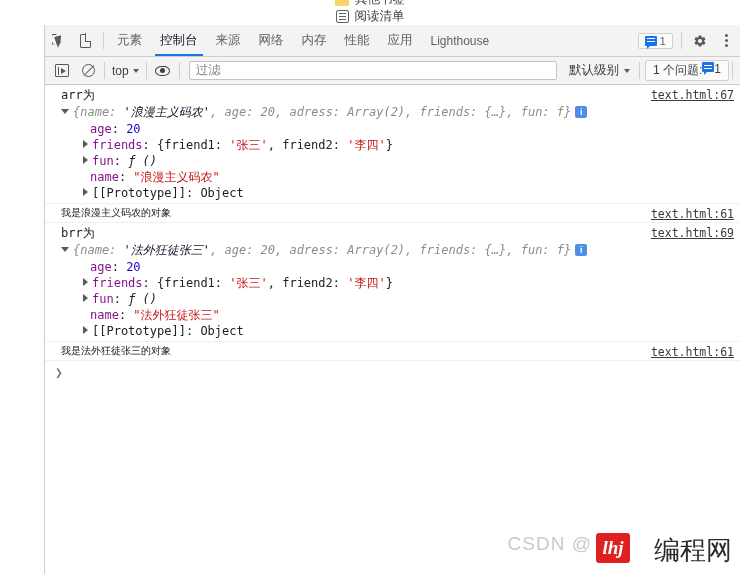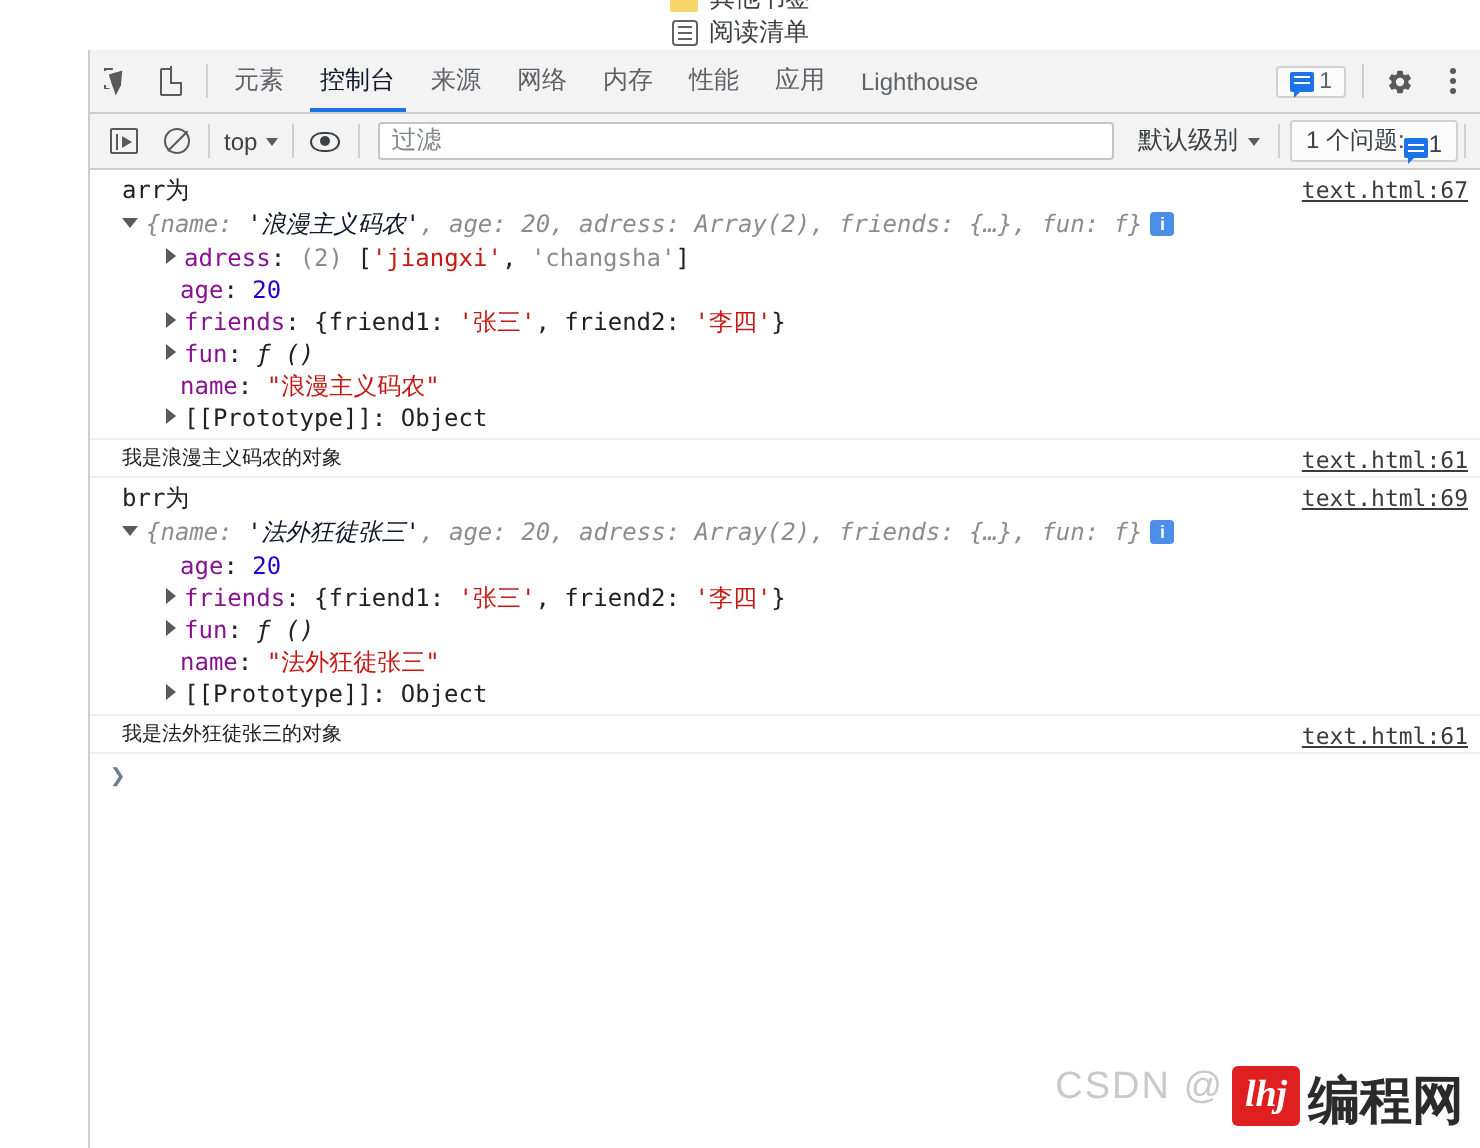--- a/index.html
+++ b/index.html
@@ -149,21 +149,21 @@
     flex:1; height:19px; margin: 0 6px; border:1px solid #c4c4c4; border-radius:2px;
     background:#fff; font-size:12.5px; color:#80868b; padding: 0 6px;
     display:flex; align-items:center; max-width: 380px;
   }
   .levels {
     display:flex; align-items:center; gap:5px; font-size:12.5px; color:#3c4043;
     padding: 0 6px; white-space:nowrap;
   }
   .tb-vsep { width:1px; height:17px; background:#cfcfcf; margin:0 3px; }
   .issues-box {
-    display:flex; align-items:flex-end; gap:0; padding: 1px 7px;
+    display:flex; align-items:flex-start; gap:0; padding: 1px 7px;
     border:1px solid #d0d0d0; border-radius:2px; background:#fbfbfb;
     font-size:12px; color:#3c4043; white-space:nowrap; margin-left:2px;
   }
 
   
   .console-area {
     flex:1; overflow:hidden; background:#ffffff; position:relative;
     font-family:"DejaVu Sans Mono","Liberation Mono", monospace;
     font-size: 12px;
   }
@@ -228,22 +228,22 @@
   .wm-csdn {
     font-family:"Liberation Sans", sans-serif; font-size:19px; color:#c9c9c9;
     letter-spacing:1px;
   }
   .wm-logo {
     width:34px;height:30px;background:#e02020;color:#fff;border-radius:3px;
     display:flex;align-items:center;justify-content:center;
     font-family:"Liberation Serif", serif; font-size:19px; font-weight:bold; font-style:italic;
   }
   .wm-text {
-    font-family:"Liberation Sans", sans-serif; font-size:26px; font-weight:bold;
-    color:#2b2b2b; letter-spacing:0px;
+    font-family:"Liberation Sans", sans-serif; font-size:26px; font-weight:normal;
+    color:#2b2b2b; letter-spacing:0px;margin-left:20px;
   }
 </style>
 </head>
 <body>
 
 <div class="screen">
 
   <div class="bookmarks-bar">
     <div class="bm-sep"></div>
     <div class="bm-item">
@@ -355,23 +355,20 @@
     <div class="console-area">
 
       <div class="log-row no-border">
         <div class="plain-line">arr为</div>
         <a class="src-link">text.html:67</a>
 
         <div class="obj-line">
           <span class="tri open"></span><span class="prev"><span>{name: </span><span class="str">'浪漫主义码农'</span><span>, age: 20, adress: Array(2), friends: {…}, fun: f}</span></span><span class="info-badge">i</span>
         </div>
 
-        <div class="prop-row">
-          <span class="tri"></span><span class="pkey">adress</span><span class="punc">: </span><span class="arrlen">(2) </span><span class="punc">[</span><span class="str">'jiangxi'</span><span class="punc">, </span><span class="str-gray">'changsha'</span><span class="punc">]</span>
-        </div>
         <div class="prop-row indent2">
           <span class="pkey">age</span><span class="punc">: </span><span class="num">20</span>
         </div>
         <div class="prop-row">
           <span class="tri"></span><span class="pkey">friends</span><span class="punc">: {friend1: </span><span class="str">'张三'</span><span class="punc">, friend2: </span><span class="str">'李四'</span><span class="punc">}</span>
         </div>
         <div class="prop-row">
           <span class="tri"></span><span class="pkey">fun</span><span class="punc">: </span><span class="fn">ƒ ()</span>
         </div>
         <div class="prop-row indent2">

